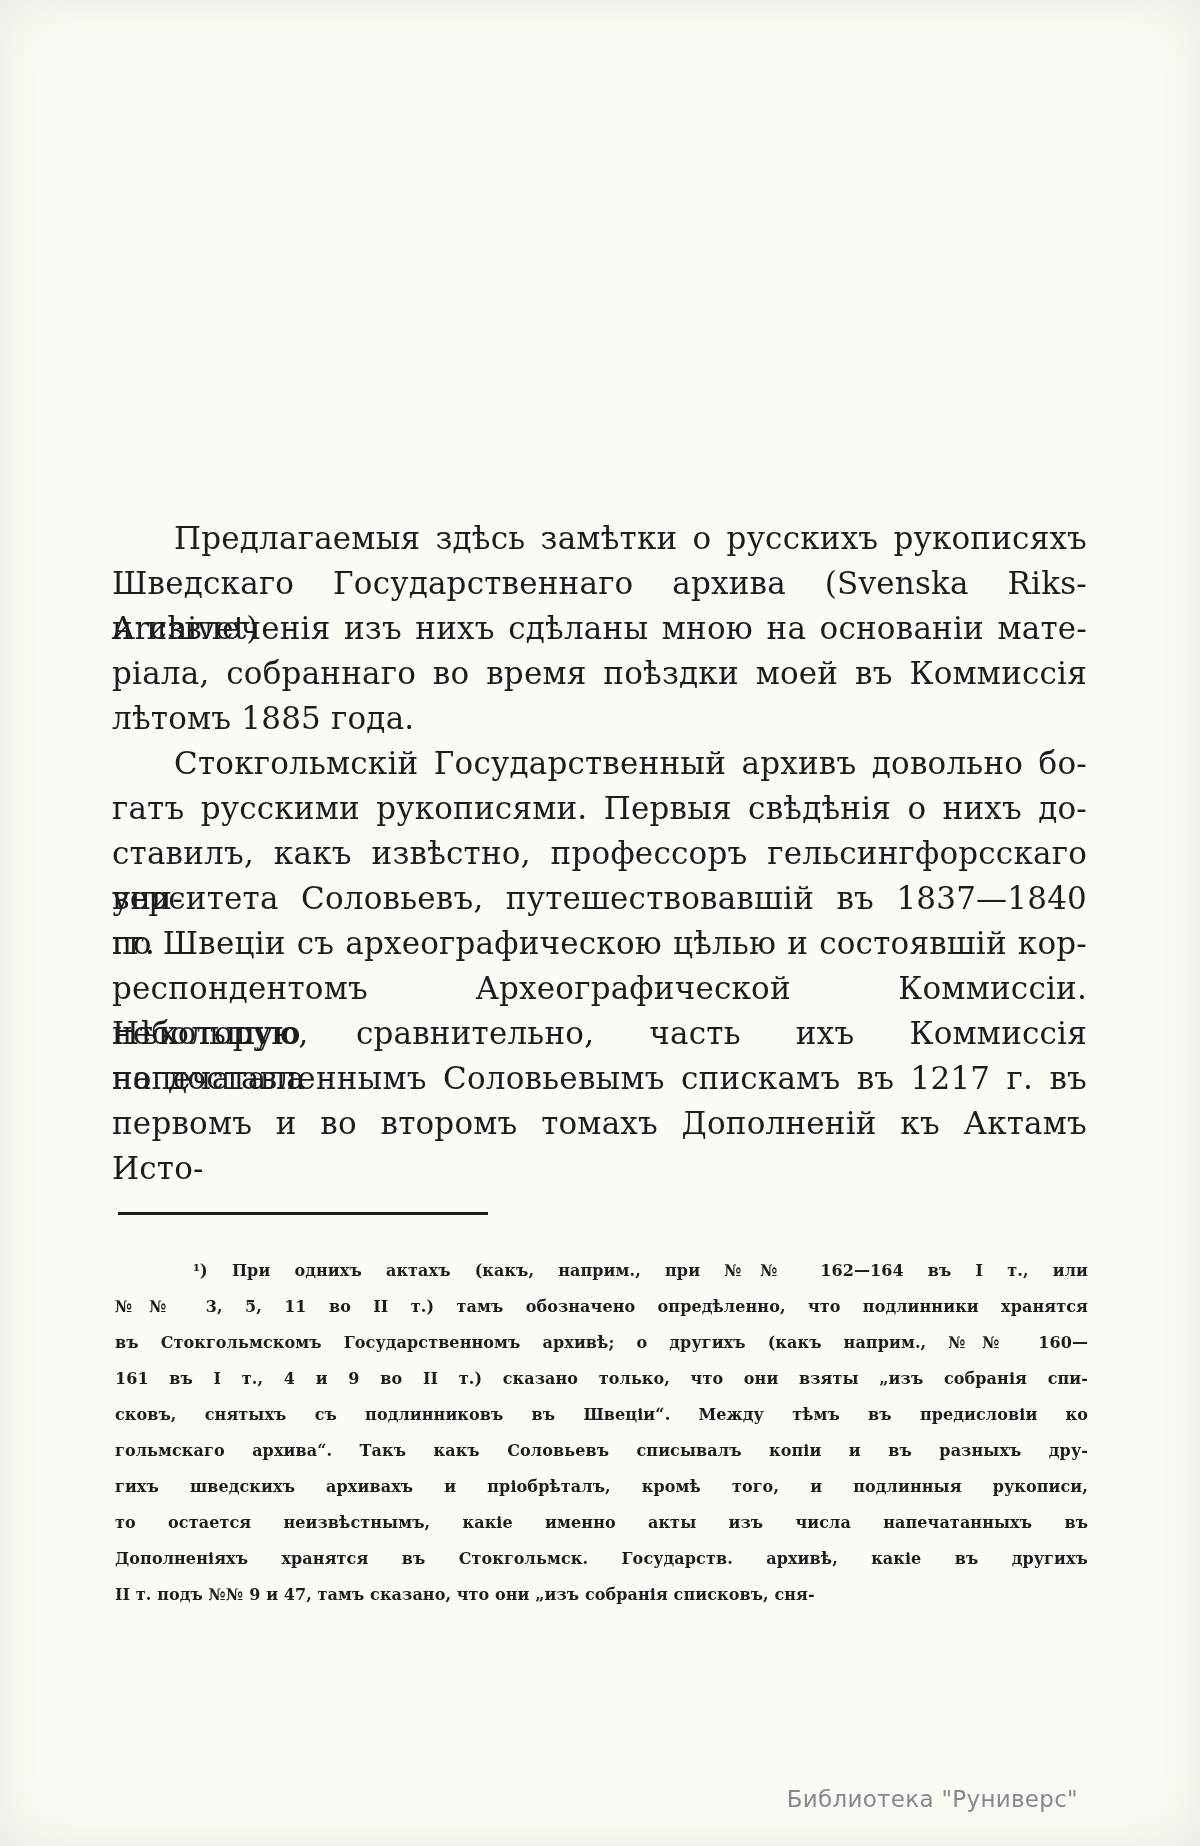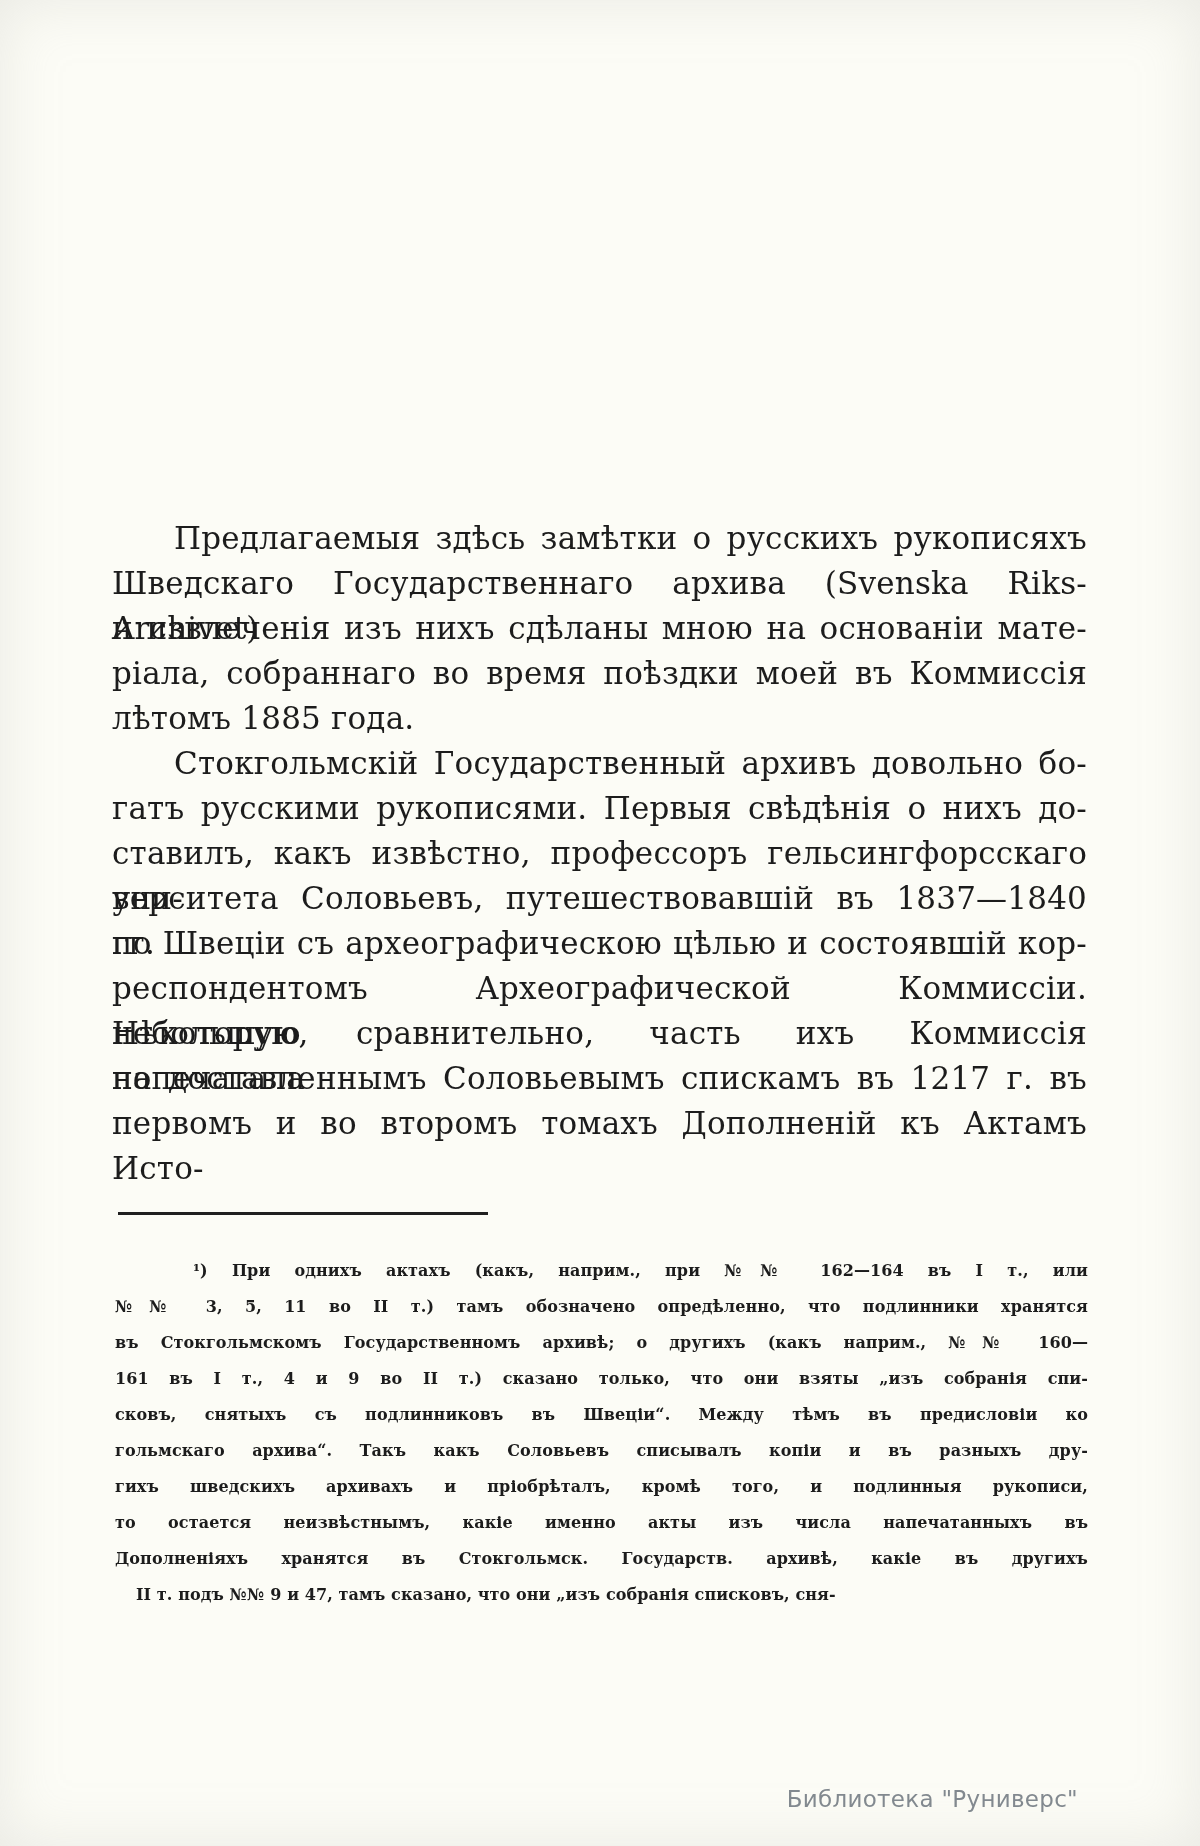--- a/index.html
+++ b/index.html
@@ -55,21 +55,21 @@
   .footnote .line {
     font-size: 16px;
     font-weight: 700;
     line-height: 36px;
     height: 36px;
     text-align: justify;
     text-align-last: justify;
     letter-spacing: 0.1px;
   }
   .footnote .line.indent { text-indent: 78px; }
-  .footnote .line.last { text-align-last: left; margin-left: 21px; }
+  .footnote .line.last { text-align-last: left; }
   .watermark {
     position: absolute;
     top: 1786px;
     right: 122px;
     font-family: "DejaVu Sans", "Liberation Sans", sans-serif;
     font-size: 23px;
     color: #82898f;
     letter-spacing: 0.3px;
   }
 </style>

